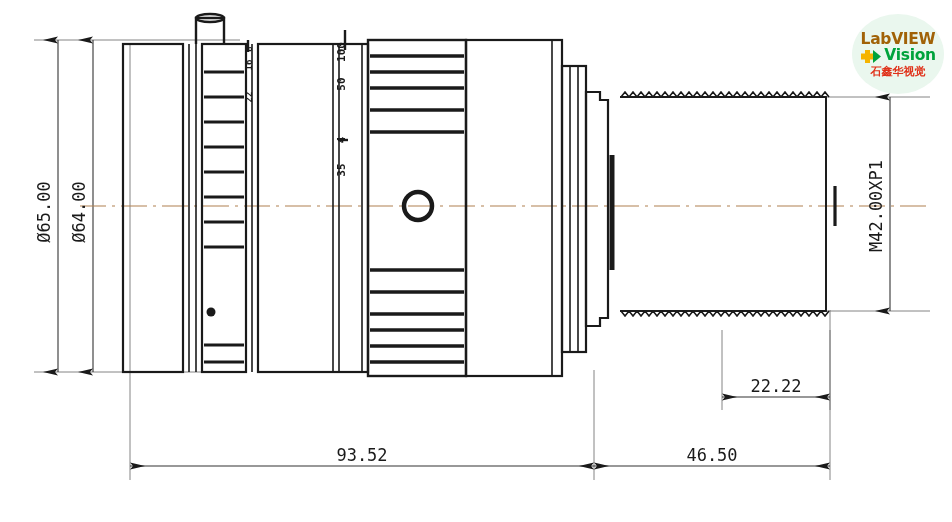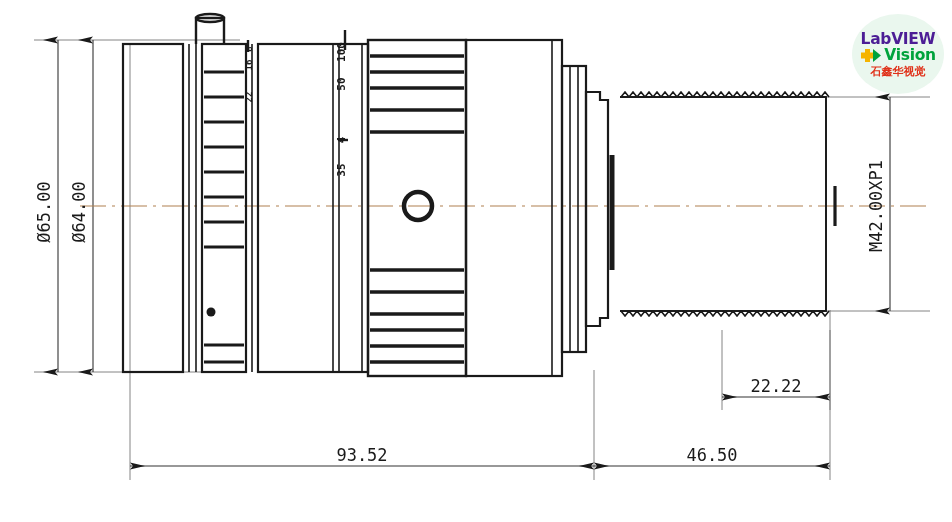--- a/index.html
+++ b/index.html
@@ -12,25 +12,25 @@
 
   
   #logo{
     position:absolute;left:852px;top:14px;width:92px;height:80px;
     border-radius:50%;background:#eaf7ee;
     display:flex;flex-direction:column;align-items:center;justify-content:center;
     line-height:1;
   }
   #logo .l1{
     font-family:"DejaVu Sans","Liberation Sans",sans-serif;
-    font-weight:bold;font-size:15.5px;color:#4c1d95;letter-spacing:-0.3px;
+    font-weight:bold;font-size:15.5px;color:#a16207;letter-spacing:-0.3px;
     margin-bottom:1px;
   }
   #logo .l2{
-    display:flex;align-items:flex-start;gap:2px;margin-bottom:2px;
+    display:flex;align-items:flex-end;gap:2px;margin-bottom:2px;
   }
   #logo .l2 .vis{
     font-family:"DejaVu Sans","Liberation Sans",sans-serif;
     font-weight:bold;font-size:15.5px;color:#00a33c;letter-spacing:-0.3px;
   }
   #logo .l3{
     font-family:Liberation Serif, serif;
     font-weight:bold;font-size:11px;color:#e03018;letter-spacing:0px;
   }
   .plusarrow{position:relative;width:22px;height:15px;}

